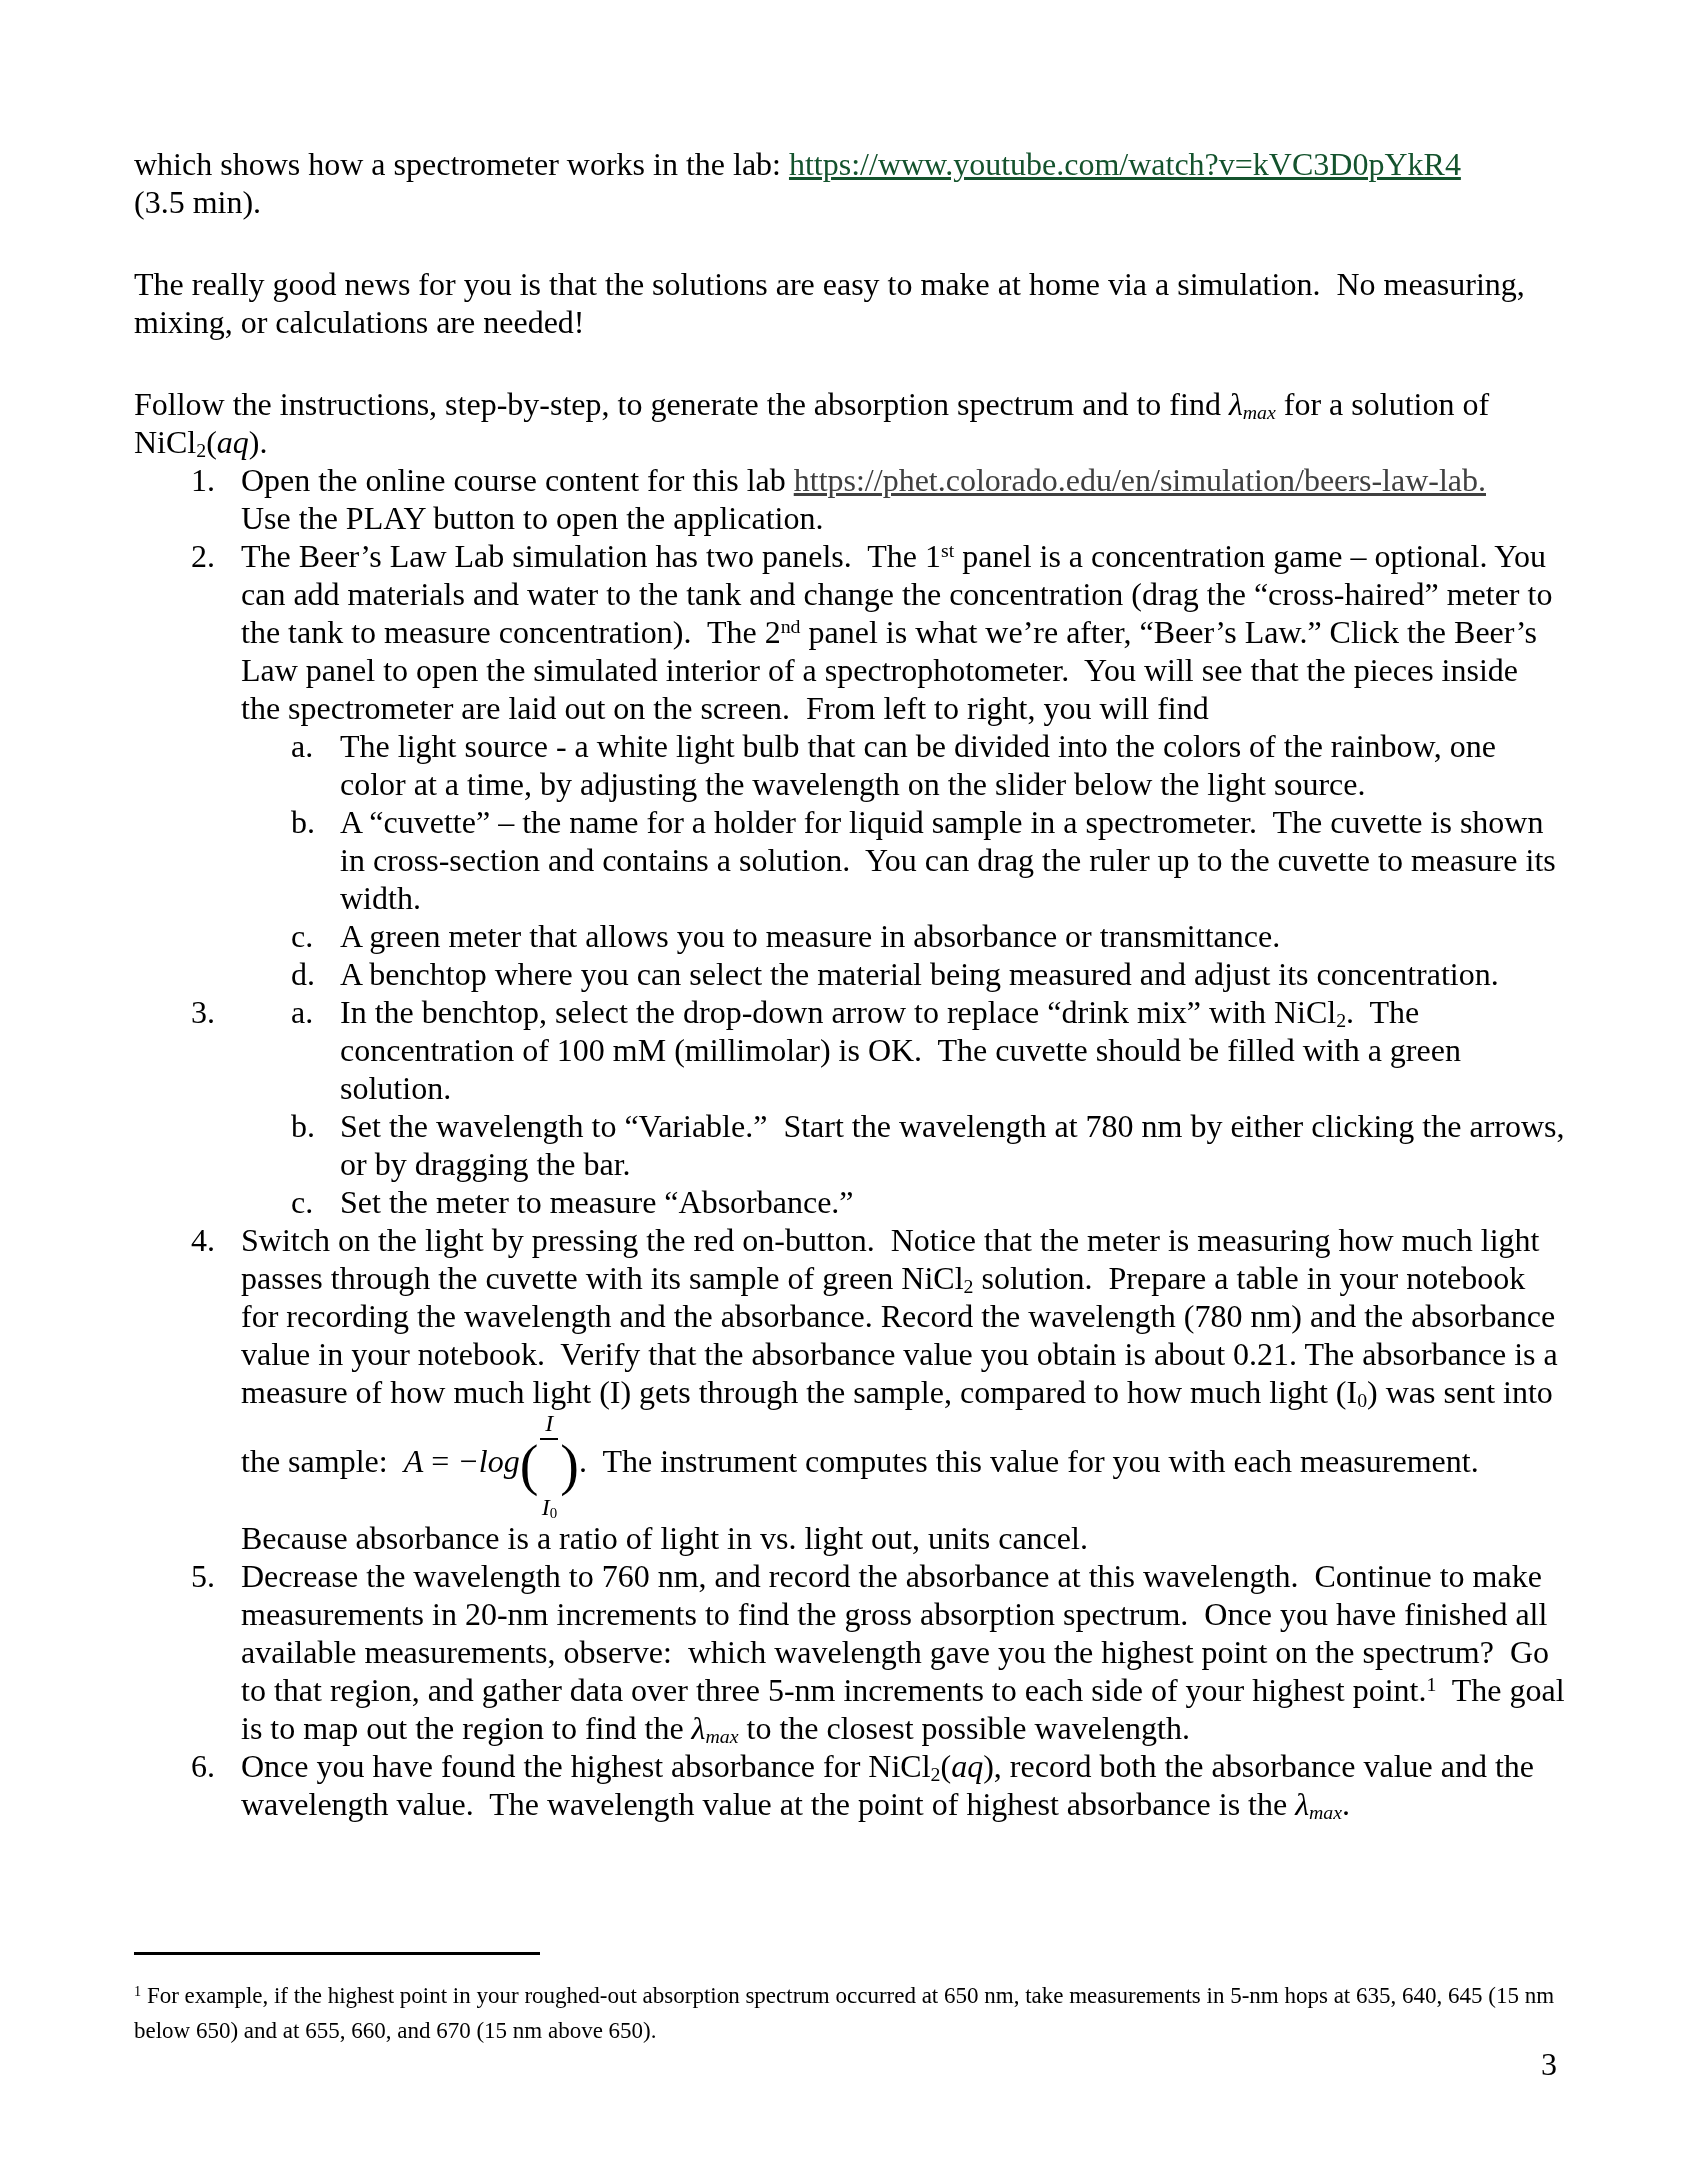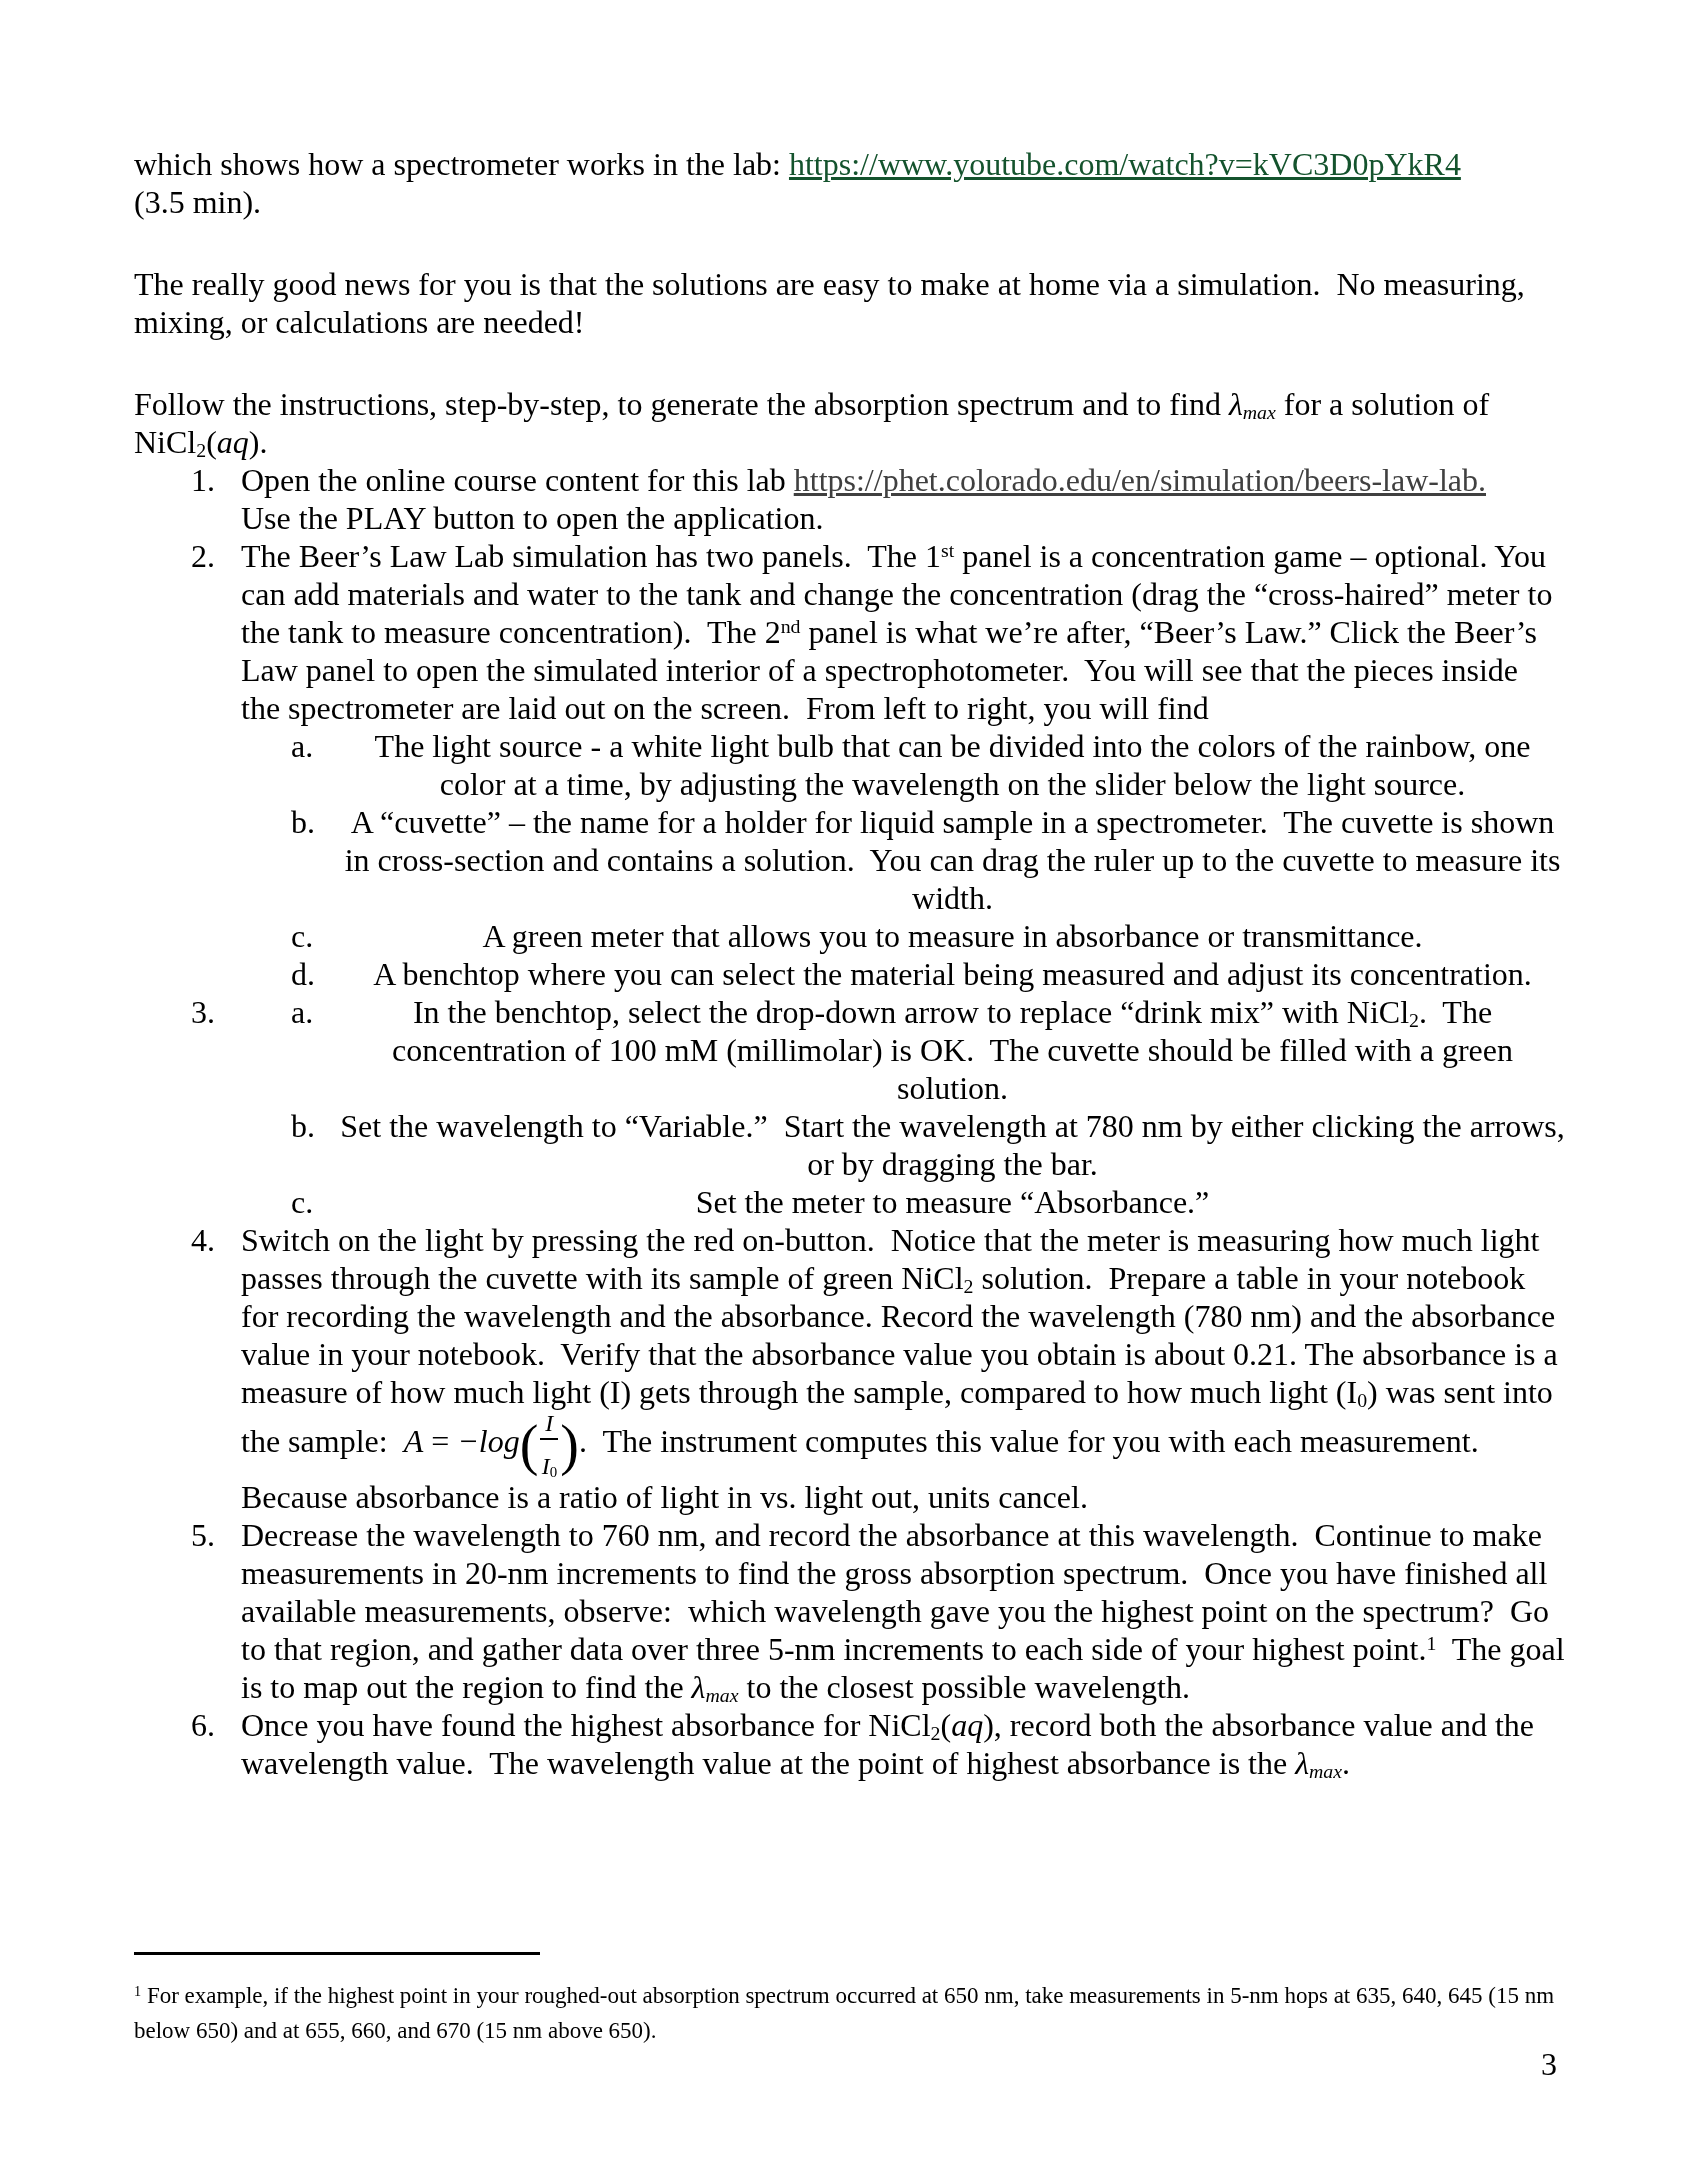--- a/index.html
+++ b/index.html
@@ -7,30 +7,30 @@
         font-family:"Liberation Serif", serif;font-size:32px;line-height:38px;color:#000;}
   .content{position:absolute;left:134px;top:145px;width:1431px;}
   .para{margin:0;}
   .gap{margin-top:44px;}
   [data-bind]{white-space:pre-wrap;}
   .l1{display:flex;align-items:flex-start;}
   .l1>.num{flex:0 0 50px;margin-left:57px;}
   .l1>.body{flex:1;min-width:0;}
   .l2{display:flex;align-items:flex-start;}
   .l2>.num{flex:0 0 49px;margin-left:50px;}
-  .l2>.body{flex:1;min-width:0;text-align:center;}
+  .l2>.body{flex:1;min-width:0;}
   .link{color:#0000EE;text-decoration:underline;cursor:pointer;}
   sup{font-size:0.62em;line-height:0;vertical-align:0.5em;text-align:center;}
   sub{font-size:0.62em;line-height:0;vertical-align:-0.18em;}
   .it{font-style:italic;}
   .formula i{font-style:italic;}
   .bigp{font-size:1.75em;vertical-align:middle;line-height:0;}
   .frac{display:inline-block;vertical-align:middle;text-align:center;line-height:1;font-size:0.75em;margin:0 2px;}
   .fnum{display:block;border-bottom:2px solid #000;padding:0 5px 3px;}
-  .fden{display:block;padding-top:14px;}
+  .fden{display:block;padding-top:14px;margin-top:41px;}
   .fn-sep{position:absolute;left:134px;top:1952px;width:406px;border-top:3px solid #000;}
   .footnote{position:absolute;left:134px;top:1978px;width:1436px;font-size:23px;line-height:35px;}
   .page-number{position:absolute;left:1541px;top:2045px;}
 </style>
 </head>
 <body>
 
 <div class="page">
   <div class="content">
 

